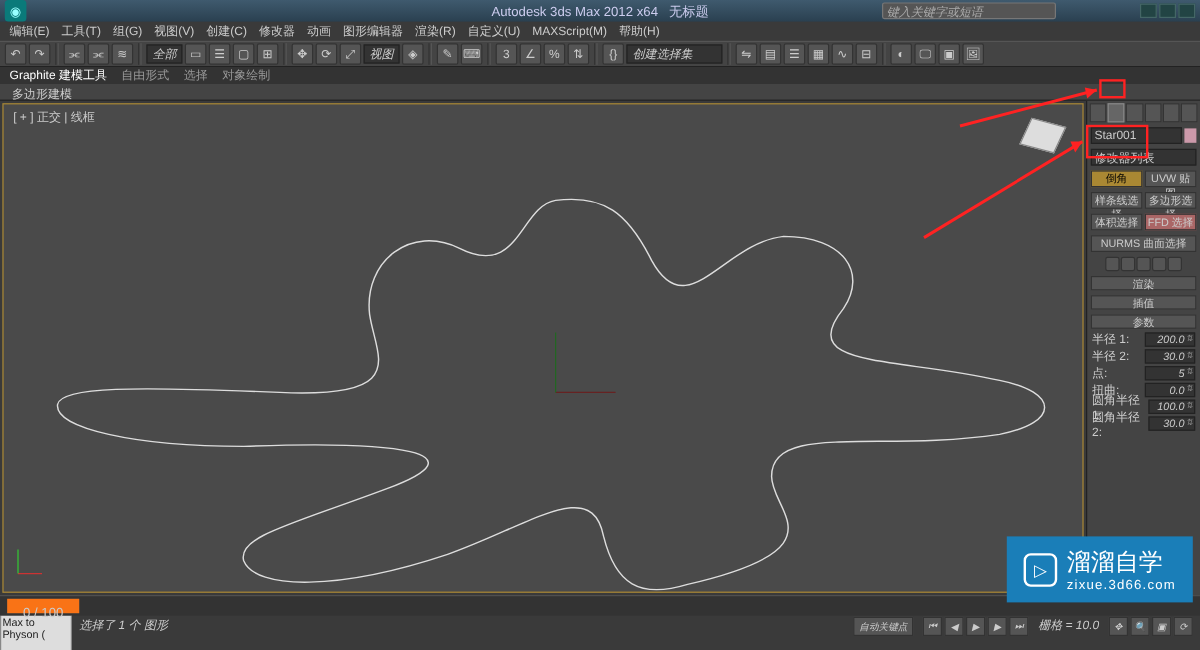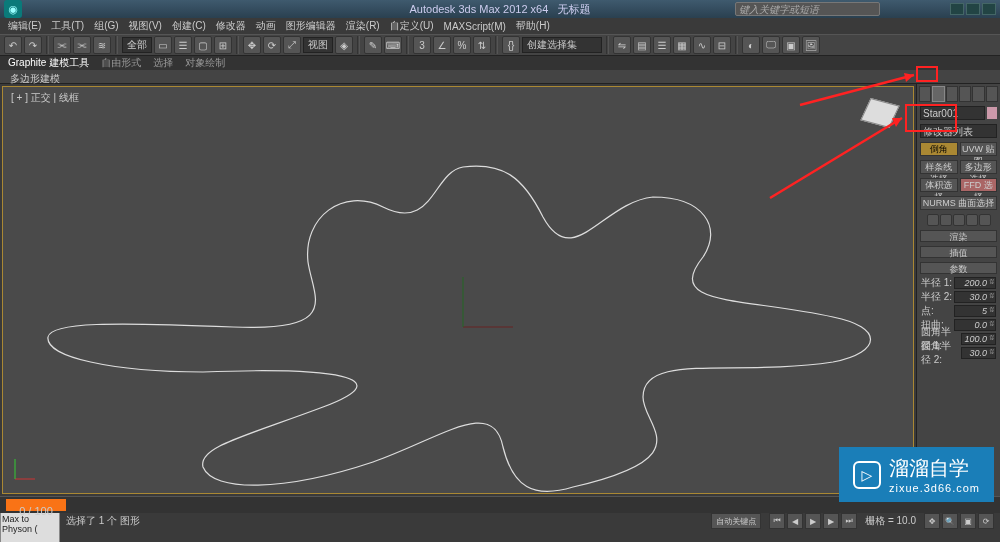--- a/index.html
+++ b/index.html
@@ -11,35 +11,35 @@
 .titlebar .search-area { position: absolute; right: 120px; width: 145px; height: 14px; background: #555; border: 1px solid #777; border-radius: 2px; font-size: 10px; padding: 0 3px; color: #aaa; font-style: italic; }
 .titlebar .winbtns { position: absolute; right: 4px; display: flex; gap: 2px; }
 .titlebar .winbtns div { width: 14px; height: 12px; background: #244; border: 1px solid #466; }
 
 .menubar { height: 16px; background: #3a3a3a; display: flex; align-items: center; padding: 0 4px; gap: 2px; font-size: 10px; color: #ccc; }
 .menubar span { padding: 1px 4px; cursor: default; }
 
 .toolbar1 { height: 22px; background: #444; border-top: 1px solid #555; border-bottom: 1px solid #222; display: flex; align-items: center; padding: 0 4px; gap: 2px; }
 .tool-btn { width: 18px; height: 18px; background: #555; border: 1px solid #333; border-radius: 2px; display: flex; align-items: center; justify-content: center; font-size: 10px; color: #ccc; }
 .tool-sep { width: 3px; height: 18px; border-left: 1px solid #333; border-right: 1px solid #555; margin: 0 2px; }
-.tool-combo { height: 16px; background: #333; border: 1px solid #222; color: #ccc; font-size: 10px; padding: 0 4px; display: flex; align-items: center; }
+.tool-combo { height: 16px; background: #333; border: 1px solid #222; color: #ccc; font-size: 10px; padding: 0 4px; display: flex; align-items: center; font-style: italic; }
 
 .ribbon { height: 14px; background: #333; display: flex; align-items: center; padding: 0 8px; gap: 12px; font-size: 10px; }
 .ribbon .tab { color: #999; }
 .ribbon .tab.active { color: #fff; }
 .ribbon-sub { height: 14px; background: #444; border-bottom: 1px solid #222; padding: 2px 10px; font-size: 10px; color: #ccc; }
 
 .main { display: flex; height: 412px; }
 .viewport { flex: 1; background: #4a4a4a; position: relative; border: 1px solid #aa8833; margin: 2px; }
 .viewport-label { position: absolute; top: 4px; left: 8px; color: #ccc; font-size: 10px; }
 .viewcube { position: absolute; top: 8px; right: 8px; width: 50px; height: 50px; }
 .viewcube .cube { width: 30px; height: 24px; background: #ddd; border: 1px solid #888; transform: rotate(15deg) skewX(-10deg); margin: 6px auto; }
 .axis-gizmo { position: absolute; bottom: 8px; left: 8px; }
 
-.cmd-panel { width: 84px; background: #444; border-left: 1px solid #222; display: flex; flex-direction: column; font-size: 10px; }
+.cmd-panel { width: 95px; background: #444; border-left: 1px solid #222; display: flex; flex-direction: column; font-size: 10px; }
 .cmd-tabs { display: flex; gap: 1px; padding: 2px; position: relative; }
 .cmd-tab { width: 16px; height: 16px; background: #555; border: 1px solid #333; }
 .cmd-tab.active { background: #666; border-color: #888; }
 .cmd-row { padding: 2px 3px; display: flex; gap: 2px; align-items: center; }
 .cmd-input { background: #333; border: 1px solid #222; color: #ccc; height: 14px; width: 100%; font-size: 10px; padding: 0 2px; }
 .cmd-btn { flex: 1; background: #555; border: 1px solid #333; height: 14px; text-align: center; font-size: 9px; line-height: 12px; color: #ccc; }
 .cmd-btn.sel { background: #aa8833; color: #000; }
 .cmd-list { height: 68px; background: #5a5a6a; border: 1px solid #222; margin: 2px; font-size: 9px; padding: 2px; }
 .cmd-list-item { background: #1a3a6a; color: #fff; padding: 0 2px; }
 .rollout-head { background: #555; border: 1px solid #333; height: 12px; text-align: center; font-size: 9px; margin: 2px 3px; }
@@ -47,21 +47,21 @@
 .param .spinner { width: 42px; background: #333; border: 1px solid #222; font-size: 9px; text-align: right; padding: 0 8px 0 2px; position: relative; font-style: italic; }
 .param .spinner::after { content: "⇅"; position: absolute; right: 1px; font-size: 7px; color: #888; }
 
 .timebar { height: 16px; background: #3a3a3a; border-top: 1px solid #555; }
 .timeslider { height: 16px; background: #333; position: relative; }
 .timeslider .handle { position: absolute; left: 6px; width: 60px; height: 12px; background: #555; border: 6px solid #f97316; top: 2px; font-size: 11px; text-align: center; }
 
 .statusbar { height: 42px; background: #3a3a3a; display: flex; }
 .status-left { width: 60px; background: #ddd; border: 1px solid #888; font-size: 9px; color: #222; padding: 1px; }
 .status-mid { flex: 1; padding: 2px 6px; font-size: 10px; color: #ccc; }
-.status-mid .row { height: 14px; display: flex; align-items: center; gap: 8px; }
+.status-mid .row { height: 14px; display: flex; align-items: flex-start; gap: 8px; font-style: italic; }
 .coord-box { background: #333; border: 1px solid #222; width: 70px; height: 12px; font-size: 9px; padding: 0 2px; }
 .anim-ctrl { display: flex; gap: 2px; }
 .anim-btn { width: 16px; height: 16px; background: #555; border: 1px solid #333; font-size: 8px; display: flex; align-items: center; justify-content: center; }
 
 .highlight-red { position: absolute; border: 2px solid #f22; pointer-events: none; z-index: 10; }
 
 .watermark { position: absolute; right: 6px; bottom: 40px; background: #1a7eb8; color: #fff; padding: 8px 14px; display: flex; align-items: center; gap: 8px; font-size: 20px; z-index: 20; }
 .watermark .play { width: 28px; height: 28px; border: 2px solid #fff; border-radius: 6px; display: flex; align-items: center; justify-content: center; font-size: 14px; }
 .watermark .sub { font-size: 11px; display: block; letter-spacing: 1px; }
 

